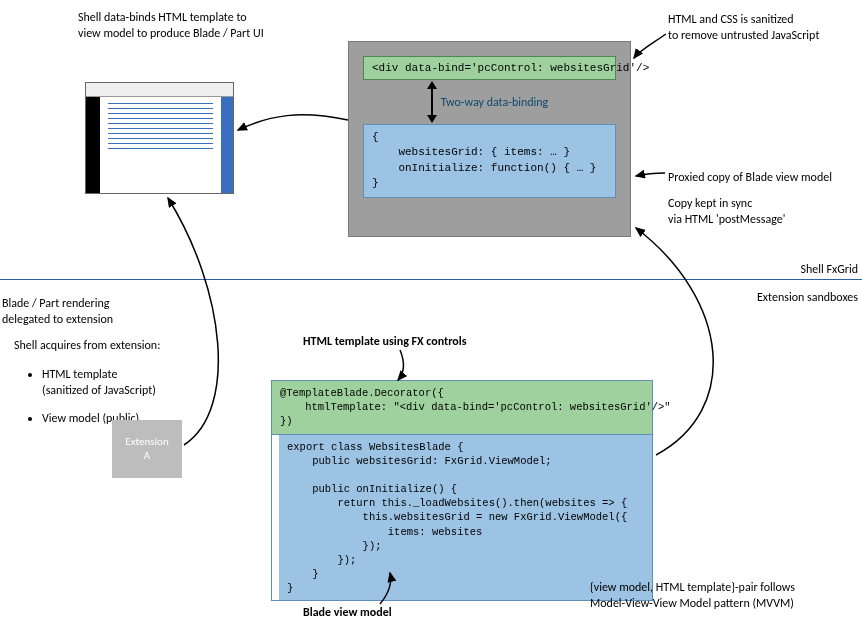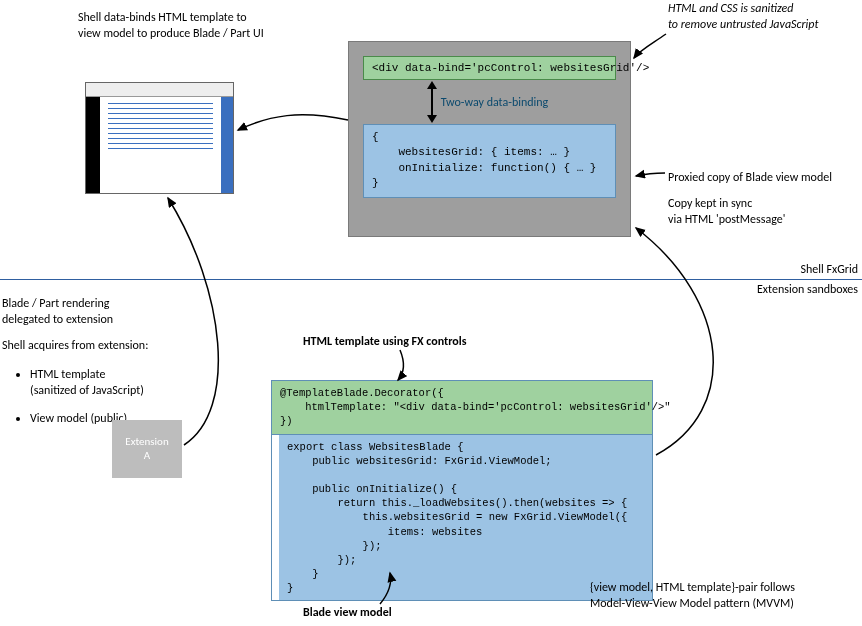--- a/index.html
+++ b/index.html
@@ -171,21 +171,21 @@
     top: 0;
     pointer-events: none;
   }
 </style>
 </head>
 <body>
 
 <div class="abs caption" style="left:78px; top:10px; width:250px; white-space:pre-line;">Shell data-binds HTML template to
 view model to produce Blade / Part UI</div>
 
-<div class="abs caption" style="left:668px; top:1px; width:190px; white-space:pre-line;font-style:italic;">HTML and CSS is sanitized
+<div class="abs caption" style="left:668px; top:12px; width:190px; white-space:pre-line;">HTML and CSS is sanitized
 to remove untrusted JavaScript</div>
 
 <div class="abs mini-window" style="left:85px; top:82px;">
   <div class="mini-titlebar"></div>
   <div class="mini-body">
     <div class="mini-black"></div>
     <div class="mini-white">
       <div class="mini-line"></div>
         <div class="mini-line"></div>
         <div class="mini-line"></div>
@@ -214,26 +214,26 @@
 </div>
 
 <div class="abs caption" style="left:668px; top:170px; width:200px;">Proxied copy of Blade view model</div>
 
 <div class="abs caption" style="left:668px; top:196px; width:200px; white-space:pre-line;">Copy kept in sync
 via HTML 'postMessage'</div>
 
 <div class="hline" style="left:0; top:279px; width:862px;"></div>
 
 <div class="abs caption" style="right:4px; top:262px; text-align:right;">Shell FxGrid</div>
-<div class="abs caption" style="right:4px; top:282px; ">Extension sandboxes</div>
+<div class="abs caption" style="right:4px; top:290px; ">Extension sandboxes</div>
 
 <div class="abs caption" style="left:2px; top:296px; width:200px; white-space:pre-line;">Blade / Part rendering
 delegated to extension</div>
 
-<div class="abs caption" style="left:2px; top:338px; width:220px;">
+<div class="abs caption" style="left:14px; top:338px; width:220px;">
   <div>Shell acquires from extension:</div>
   <ul class="bullets">
     <li style="white-space:pre-line;">HTML template
 (sanitized of JavaScript)</li>
     <li>View model (public)</li>
   </ul>
 </div>
 
 <div class="abs ext-box" style="left:112px; top:420px; white-space:pre-line;">Extension
 A</div>

